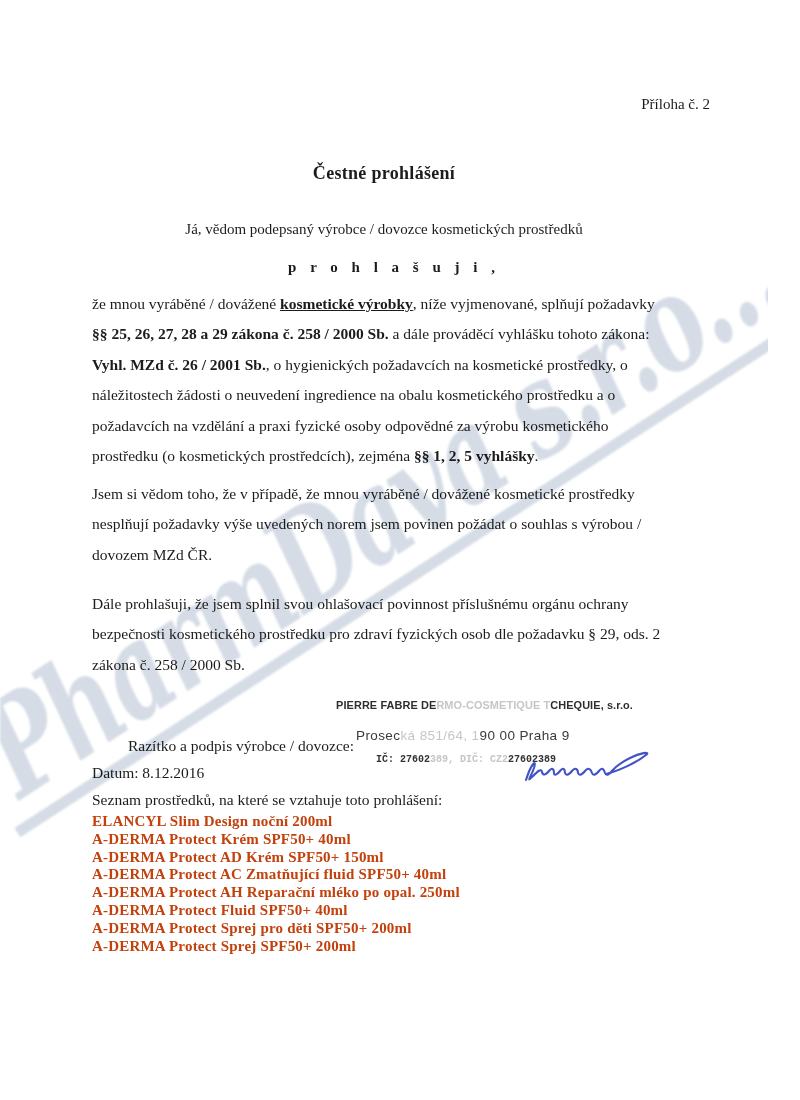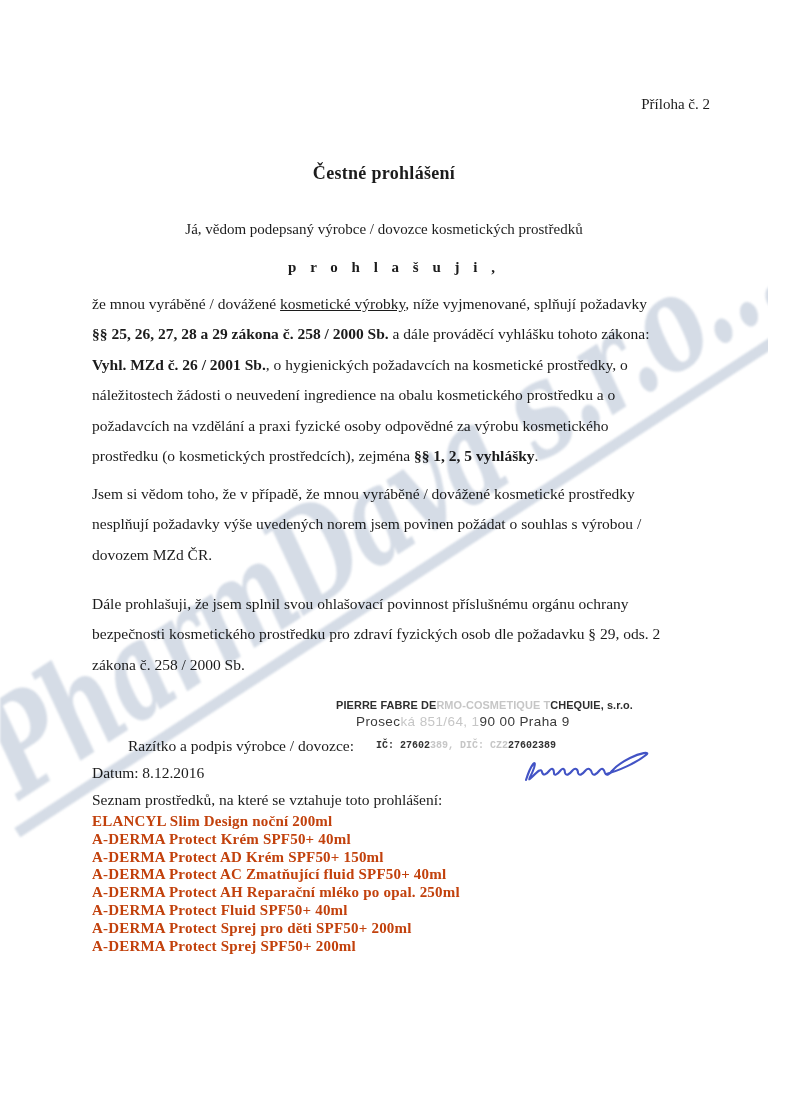--- a/index.html
+++ b/index.html
@@ -24,26 +24,26 @@
   .title{position:absolute;top:163px;left:0;width:100%;text-align:center;font-weight:bold;font-size:18px;letter-spacing:.3px;z-index:2;}
   .intro{position:absolute;top:221px;left:0;width:100%;text-align:center;font-size:15px;z-index:2;}
   .declare{position:absolute;top:259px;left:0;width:100%;text-align:center;font-weight:bold;font-size:15px;letter-spacing:5px;z-index:2;padding-left:10px;}
   
   .para{position:absolute;left:92px;width:640px;font-size:15.5px;z-index:2;}
   .para .pline{line-height:30.4px;white-space:nowrap;}
   #para0{top:289px;}
   #para1{top:479px;}
   #para2{top:589px;}
   .seg-b{font-weight:bold;}
-  .seg-bu{font-weight:normal;text-decoration:underline;}
+  .seg-bu{font-weight:bold;text-decoration:underline;}
   
   .stamp{position:absolute;left:336px;top:699px;width:340px;font-family:"Liberation Sans",sans-serif;color:#2e2e2e;z-index:2;}
   .stamp .sline{white-space:nowrap;}
   .stamp-0{font-size:11.5px;font-weight:bold;letter-spacing:.1px;transform:scaleX(.95);transform-origin:left;}
-  .stamp-1{font-size:13.5px;margin-top:3px;margin-left:20px;color:#3a3a3a;letter-spacing:.4px;}
+  .stamp-1{font-size:13.5px;margin-top:17px;margin-left:20px;color:#3a3a3a;letter-spacing:.4px;}
   .stamp-2{font-size:10px;margin-top:11px;margin-left:40px;font-weight:bold;color:#333;font-family:Liberation Mono, monospace;}
   .fad{color:#c6c6c6;filter:blur(.5px);}
   
   .label-razitko{position:absolute;left:92px;top:737px;font-size:15.5px;z-index:2;padding-left:36px;}
   .label-datum{position:absolute;left:92px;top:764px;font-size:15.5px;z-index:2;}
   .label-seznam{position:absolute;left:92px;top:791px;font-size:15.5px;z-index:2;}
   .signature{position:absolute;left:518px;top:744px;width:140px;height:50px;z-index:3;}
   
   .products{position:absolute;left:92px;top:813px;font-size:15px;font-weight:bold;color:#c2410c;z-index:2;}
   .products .product{line-height:17.8px;letter-spacing:.2px;white-space:nowrap;}

